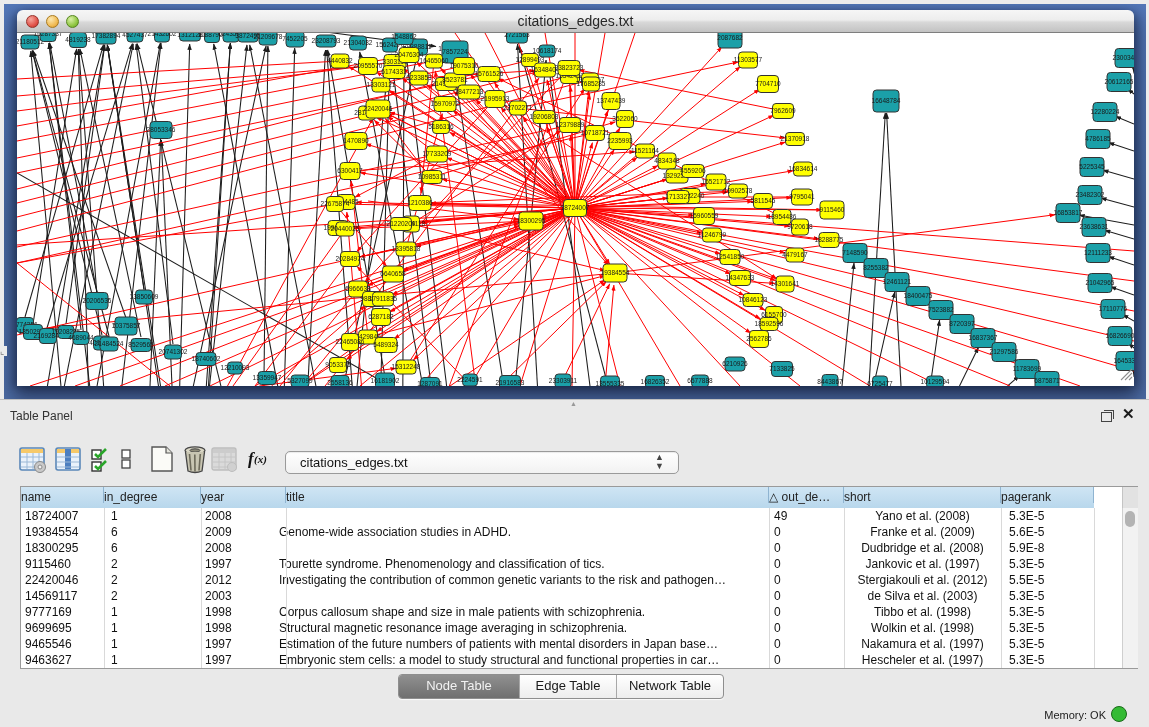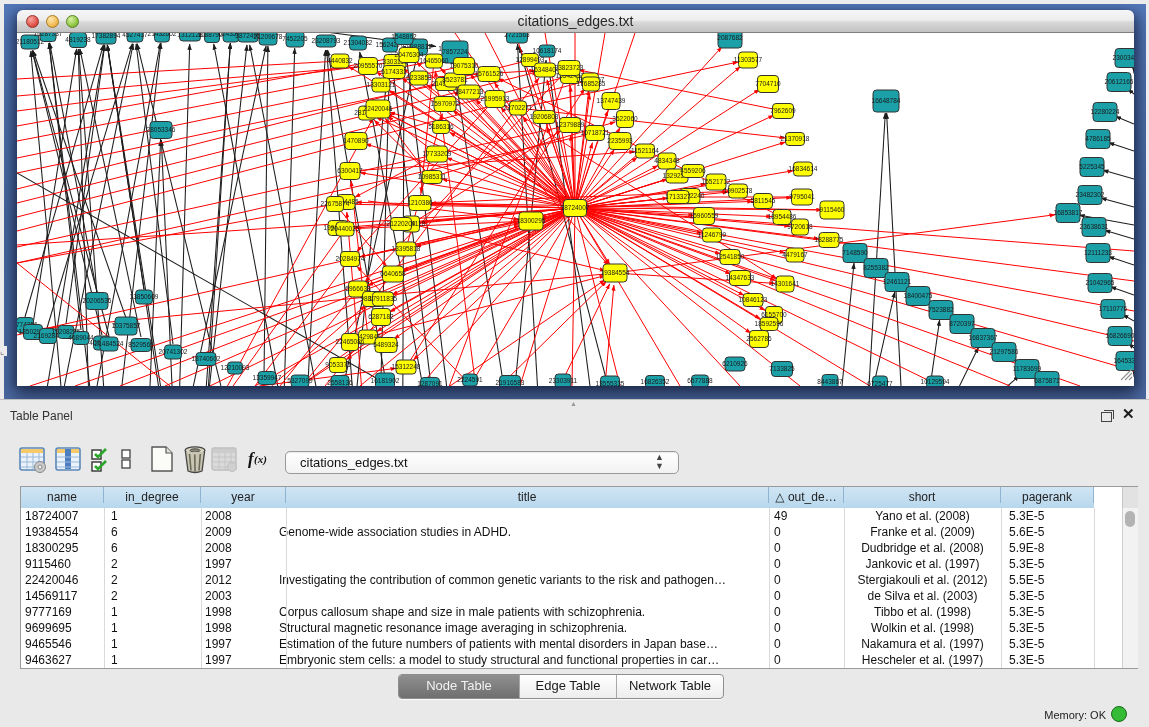--- a/index.html
+++ b/index.html
@@ -23,21 +23,21 @@
 #pfloat{position:absolute;left:1101px;top:12px;width:9px;height:8px;border:1px solid #444;background:#e9e9e9;}
 #pfloat:before{content:"";position:absolute;left:2px;top:-3px;width:9px;height:8px;border:1px solid #444;border-bottom:none;border-left:none;}
 #pclose{position:absolute;left:1122px;top:5px;font-size:15px;font-weight:bold;color:#1a1a1a;}
 #toolbar{position:absolute;left:0;top:40px;width:1149px;height:38px;}
 #dropdown{position:absolute;left:285px;top:11px;width:392px;height:21px;
   border:1px solid #9a9a9a;border-radius:5px;background:linear-gradient(180deg,#ffffff,#f2f2f2);box-shadow:inset 0 1px 1px rgba(0,0,0,.08);}
 #dropdown .dt{position:absolute;left:14px;top:3px;font-size:13px;color:#111;}
 #dropdown .da{position:absolute;right:14px;top:1px;font-size:9px;color:#444;line-height:9px;}
 #tbl{position:absolute;left:20px;top:86px;width:1116px;height:181px;background:#fff;border:1px solid #9a9a9a;}
 #thead{position:absolute;left:0;top:0;width:1073px;height:21px;background:linear-gradient(180deg,#cfe5f4,#b8d7ec);}
-#thead .th{position:absolute;top:0;height:16px;line-height:21px;text-align:center;font-size:12px;color:#222;
+#thead .th{position:absolute;top:0;height:16px;line-height:21px;text-align:left;font-size:12px;color:#222;
   border-right:1px solid #8fb4d1;box-sizing:border-box;}
 #tbody{position:absolute;left:0;top:21px;width:1116px;height:160px;overflow:hidden;}
 .tr{position:relative;width:1116px;height:16px;line-height:16px;font-size:12px;color:#111;white-space:nowrap;}
 .tr div{position:absolute;top:0;height:16px;overflow:hidden;}
 .c0{left:4px;width:78px;} .c1{left:90px;width:90px;} .c2{left:184px;width:80px;}
 .c3{left:258px;width:482px;} .c4{left:753px;width:70px;}
 .c5{left:823px;width:157px;text-align:center;} .c6{left:988px;width:100px;}
 .vlines{position:absolute;left:0;top:21px;width:1116px;height:160px;pointer-events:none;}
 .vl{position:absolute;top:0;height:160px;width:1px;background:#d9d9d9;}
 #sbar{position:absolute;left:1101px;top:21px;width:15px;height:160px;background:#f2f2f2;border-left:1px solid #cfcfcf;}
@@ -779,20 +779,21 @@
           <div class="c1">6</div>
           <div class="c2">2008</div>
           <div class="c4">0</div>
           <div class="c5">Dudbridge et al. (2008)</div>
           <div class="c6">5.9E-8</div>
         </div>
 <div class="tr">
           <div class="c0">9115460</div>
           <div class="c1">2</div>
           <div class="c2">1997</div>
+          <div class="c3">Tourette syndrome. Phenomenology and classification of tics.</div>
           <div class="c4">0</div>
           <div class="c5">Jankovic et al. (1997)</div>
           <div class="c6">5.3E-5</div>
         </div>
 <div class="tr">
           <div class="c0">22420046</div>
           <div class="c1">2</div>
           <div class="c2">2012</div>
           <div class="c3">Investigating the contribution of common genetic variants to the risk and pathogen…</div>
           <div class="c4">0</div>

